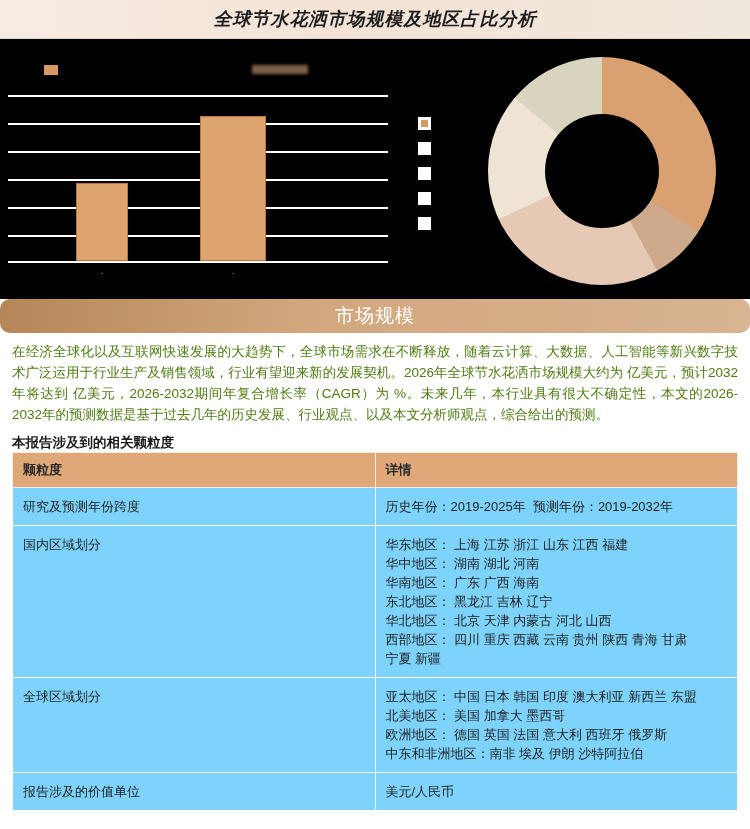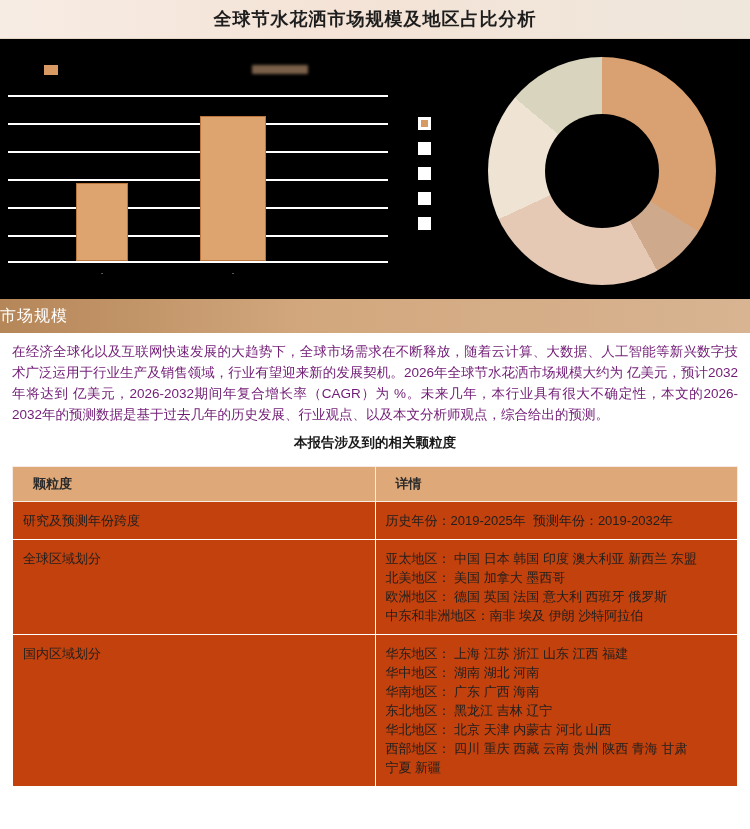--- a/index.html
+++ b/index.html
@@ -27,20 +27,21 @@
     display: flex;
     align-items: center;
     justify-content: center;
     border-bottom: 1px solid #e4d5c7;
   }
   .title-bar .title-text {
     font-size: 18px;
     font-weight: bold;
     letter-spacing: 1px;
     color: #1d1d1d;
+    font-style: italic;
   }
   
   .charts {
     position: relative;
     height: 260px;
     background: #000000;
     display: flex;
   }
   .chart-left {
     position: relative;
@@ -171,64 +172,66 @@
   }
   
   .tabs {
     display: flex;
     height: 34px;
   }
   .tab {
     flex: 1;
     display: flex;
     align-items: center;
-    font-size: 16px;
+    justify-content: center;
+    font-size: 19px;
     color: #ffffff;
     letter-spacing: 1px;
+    border-radius: 10px;
   }
   .tab.left {
     background: linear-gradient(90deg, #b58658 0%, #d2a77d 40%, #d8b492 100%);
   }
   .tab.right {
     background: #c6c2ac;
   }
   
   .body-wrap {
     padding: 8px 12px 0 12px;
   }
   .paragraph {
     font-size: 13.5px;
     line-height: 21px;
     text-align: justify;
-    color: #701a75;
+    color: #4d7c0f;
   }
   .section-title {
-    text-align: center;
+    text-align: left;
     font-size: 13.5px;
     font-weight: bold;
-    margin: 9px 0 14px 0;
+    margin: 9px 0 0 0;
   }
   
   table.granularity {
     width: 726px;
     border-collapse: collapse;
     margin: 0 12px;
     table-layout: fixed;
   }
   table.granularity th {
     background: #dfa878;
     color: #2b2b2b;
     font-size: 13px;
     font-weight: bold;
     text-align: left;
-    padding: 8px 20px;
+    padding: 8px 10px;
     border: 1px solid #f6ece4;
   }
   table.granularity td {
-    background: #c2410c;
+    background: #7dd3fc;
     font-size: 13px;
     color: #1f1f1f;
     padding: 9px 10px;
     vertical-align: top;
     border: 1px solid #ffffff;
     line-height: 19px;
   }
   table.granularity td.col1 { width: 355px; }
   .cell-line { white-space: pre; }
 </style>
@@ -320,36 +323,42 @@
       </tr>
     </thead>
     <tbody>
       <tr>
         <td class="col1">研究及预测年份跨度</td>
         <td>
           <div class="cell-line">历史年份：2019-2025年  预测年份：2019-2032年</div>
         </td>
       </tr>
       <tr>
-        <td class="col1">全球区域划分</td>
-        <td>
-          <div class="cell-line">亚太地区： 中国 日本 韩国 印度 澳大利亚 新西兰 东盟</div>
-          <div class="cell-line">北美地区： 美国 加拿大 墨西哥</div>
-          <div class="cell-line">欧洲地区： 德国 英国 法国 意大利 西班牙 俄罗斯</div>
-          <div class="cell-line">中东和非洲地区：南非 埃及 伊朗 沙特阿拉伯</div>
-        </td>
-      </tr>
-      <tr>
         <td class="col1">国内区域划分</td>
         <td>
           <div class="cell-line">华东地区： 上海 江苏 浙江 山东 江西 福建</div>
           <div class="cell-line">华中地区： 湖南 湖北 河南</div>
           <div class="cell-line">华南地区： 广东 广西 海南</div>
           <div class="cell-line">东北地区： 黑龙江 吉林 辽宁</div>
           <div class="cell-line">华北地区： 北京 天津 内蒙古 河北 山西</div>
           <div class="cell-line">西部地区： 四川 重庆 西藏 云南 贵州 陕西 青海 甘肃</div>
           <div class="cell-line">宁夏 新疆</div>
         </td>
       </tr>
+      <tr>
+        <td class="col1">全球区域划分</td>
+        <td>
+          <div class="cell-line">亚太地区： 中国 日本 韩国 印度 澳大利亚 新西兰 东盟</div>
+          <div class="cell-line">北美地区： 美国 加拿大 墨西哥</div>
+          <div class="cell-line">欧洲地区： 德国 英国 法国 意大利 西班牙 俄罗斯</div>
+          <div class="cell-line">中东和非洲地区：南非 埃及 伊朗 沙特阿拉伯</div>
+        </td>
+      </tr>
+      <tr>
+        <td class="col1">报告涉及的价值单位</td>
+        <td>
+          <div class="cell-line">美元/人民币</div>
+        </td>
+      </tr>
     </tbody>
   </table>
 
 </div>
 
 </body></html>

